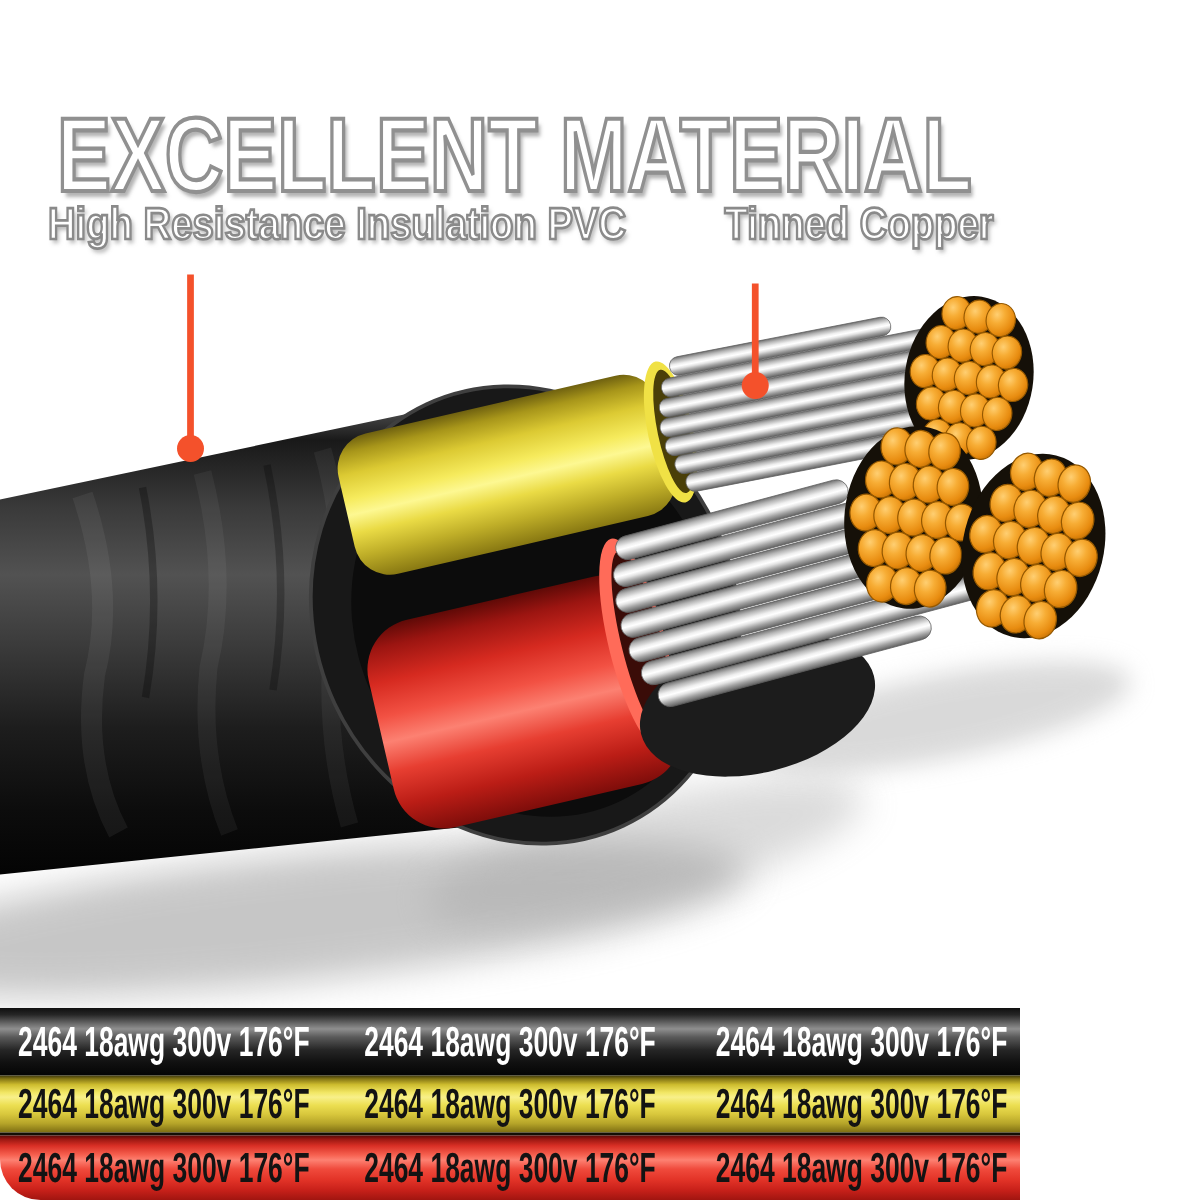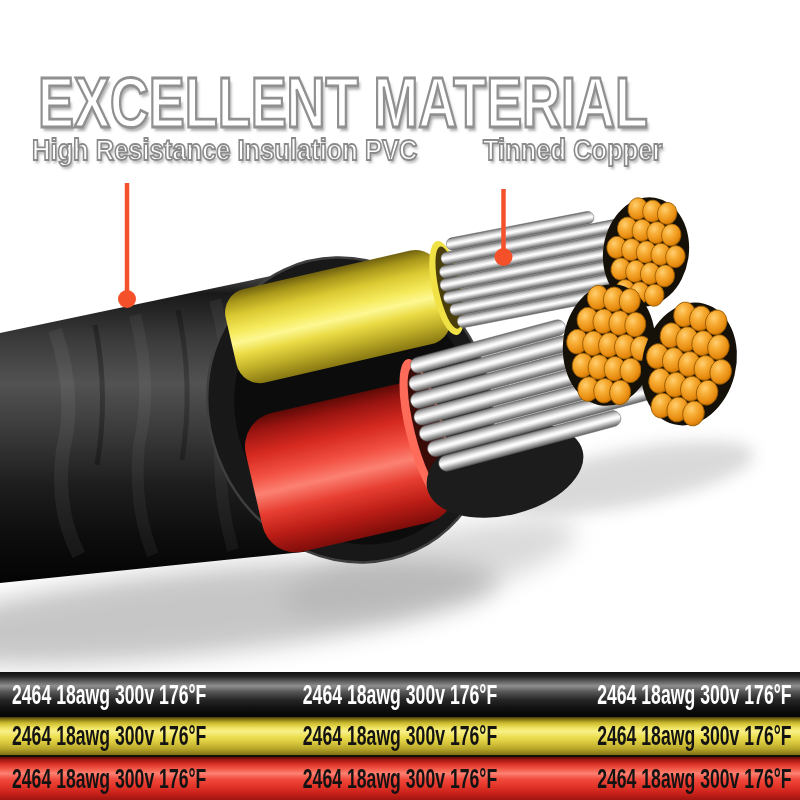--- a/index.html
+++ b/index.html
@@ -1,29 +1,29 @@
 <!DOCTYPE html>
 <html><head>
 <meta charset="utf-8">
 <style>
   html,body{margin:0;padding:0;background:#fff;}
   #stage{position:relative;width:800px;height:800px;overflow:hidden;background:#ffffff;
-         font-family:"Liberation Sans",sans-serif;}
+         font-family:"Liberation Sans",sans-serif;border-radius:27px;}
   svg{position:absolute;left:0;top:0;}
   .outline-text{position:absolute;color:#ffffff;font-weight:bold;white-space:nowrap;
     -webkit-text-stroke:2.4px #8f8f8f;
     text-shadow:3px 4px 3px rgba(104,104,104,.5);}
   #main-title{left:38px;top:21px;font-size:70px;line-height:1;
     transform:scaleX(.77);transform-origin:left top;-webkit-text-stroke:2.8px #909090;}
   .callout-label{font-size:30px;line-height:1;transform:scaleX(.85);transform-origin:left top;
     -webkit-text-stroke:1.8px #8a8a8a;text-shadow:2px 3px 3px rgba(104,104,104,.5);}
   #callout-pvc{left:32px;top:135px;}
   #callout-copper{left:483px;top:135px;}
 
-  .spec-bar{position:absolute;left:0;width:800px;}
+  .spec-bar{position:absolute;left:0;width:680px;}
   #bar-black{top:672px;height:45px;
     background:linear-gradient(180deg,#0f0f0f 0%,#262626 10%,#6e6e6e 24%,#8f8f8f 31%,#5a5a5a 43%,#262626 62%,#111111 80%,#040404 100%);}
   #bar-yellow{top:717px;height:40px;border-bottom:2px solid #140f05;box-sizing:border-box;
     background:linear-gradient(180deg,#3f390c 0%,#857614 6%,#cdbc2e 16%,#f2e765 30%,#f8f08a 38%,#ecdf52 52%,#d8c73c 68%,#b6a529 84%,#7d6e13 100%);}
   #bar-red{top:757px;height:43px;
     background:linear-gradient(180deg,#570b07 0%,#9c1812 6%,#d92f25 16%,#f6604f 30%,#fd8172 38%,#f04a3c 52%,#e33428 68%,#c9211a 84%,#a01510 100%);}
   .spec{position:absolute;top:50%;font-weight:bold;font-size:28px;line-height:1;white-space:nowrap;}
   .spec.l{left:12px;transform-origin:left center;transform:translateY(-50%) scaleX(.63);}
   .spec.c{left:50%;transform:translate(-50%,-50%) scaleX(.63);}
   .spec.r{right:8px;transform-origin:right center;transform:translateY(-50%) scaleX(.63);}

